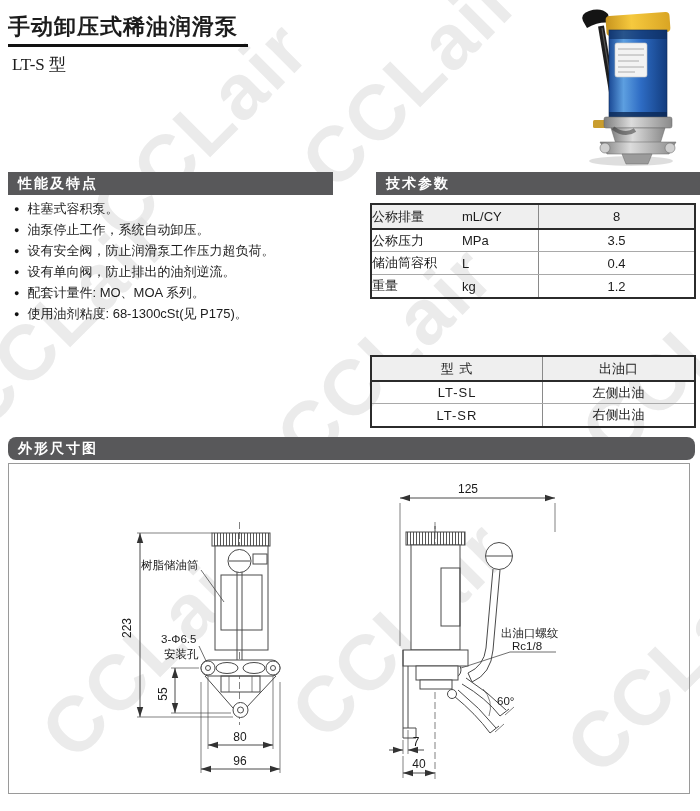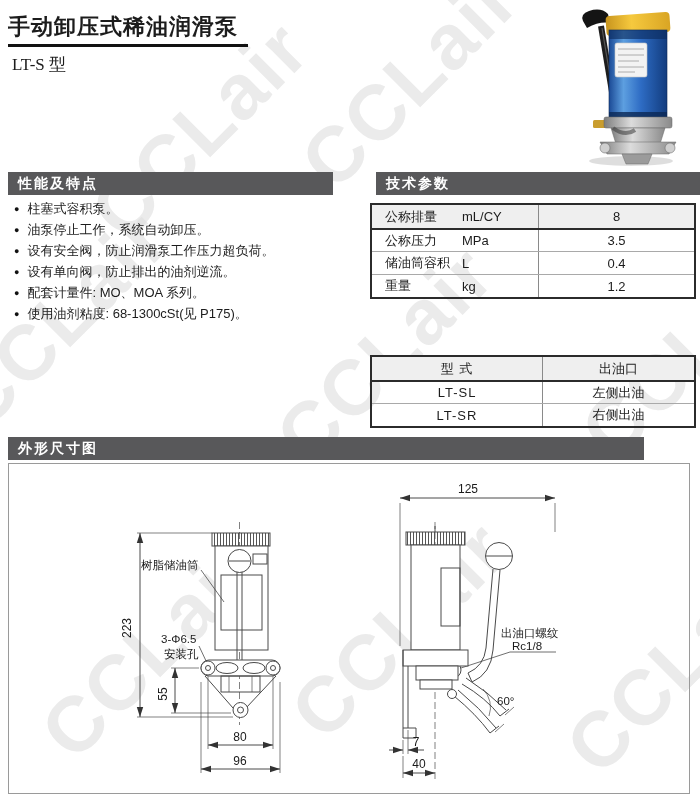--- a/index.html
+++ b/index.html
@@ -18,39 +18,39 @@
   .title { position:absolute; left:8px; top:12px; font-size:22px; font-weight:900; letter-spacing:1px; }
   .title-underline { position:absolute; left:8px; top:44px; width:240px; height:3px; background:#111; }
   .subtitle { position:absolute; left:12px; top:53px; font-size:17px; font-family:"Liberation Serif", serif; }
 
   
   .bar { position:absolute; height:23px; background:#58585a; color:#fff; font-size:14px;
          font-weight:bold; line-height:23px; padding-left:10px; letter-spacing:2px; }
   .bar-features { left:8px; top:172px; width:325px; }
   .bar-tech     { left:376px; top:172px; width:335px; }
   .bar-model    { left:360px; top:330px; width:335px; }
-  .bar-dims     { left:8px; top:437px; width:636px; }
+  .bar-dims     { left:8px; top:437px; width:687px;border-radius:8px; }
 
   
   .features { position:absolute; left:10px; top:200px; width:340px; }
   .feature { display:flex; align-items:flex-start; height:21px; font-size:13px; }
   .feature .dot { font-size:9px; margin:4px 8px 0 4px; color:#111; }
 
   
   .dtable { position:absolute; width:326px; border:2px solid #2b2b2b; background:transparent; font-size:13px; }
   .t-tech  { left:370px; top:203px; }
   .t-model { left:370px; top:355px; }
   .trow { display:flex; height:23px; align-items:stretch; }
   .trow.head { background:#efefef; }
   .t-tech .trow:nth-child(2) { border-top:2px solid #2b2b2b; }
   .t-tech .trow:nth-child(n+3) { border-top:1px solid #a9a9a9; }
   .t-model .trow:nth-child(2) { border-top:2px solid #2b2b2b; }
   .t-model .trow:nth-child(3) { border-top:1px solid #a9a9a9; }
   .cell { display:flex; align-items:center; }
-  .c-name { width:90px; padding-left:13px; }
+  .c-name { width:90px; }
   .c-unit { flex:1; }
   .c-val  { width:156px; border-left:1px solid #8a8a8a; justify-content:center; }
   .c-half1 { width:170px; justify-content:center; letter-spacing:1px; }
   .c-half2 { flex:1; border-left:1px solid #8a8a8a; justify-content:center; }
 
   
   .dims-box { position:absolute; left:8px; top:463px; width:682px; height:331px; border:1px solid #9a9a9a; }
   .drawing { position:absolute; }
   .d-front { left:84px; top:6px; }
   .d-side  { left:379px; top:6px; }

